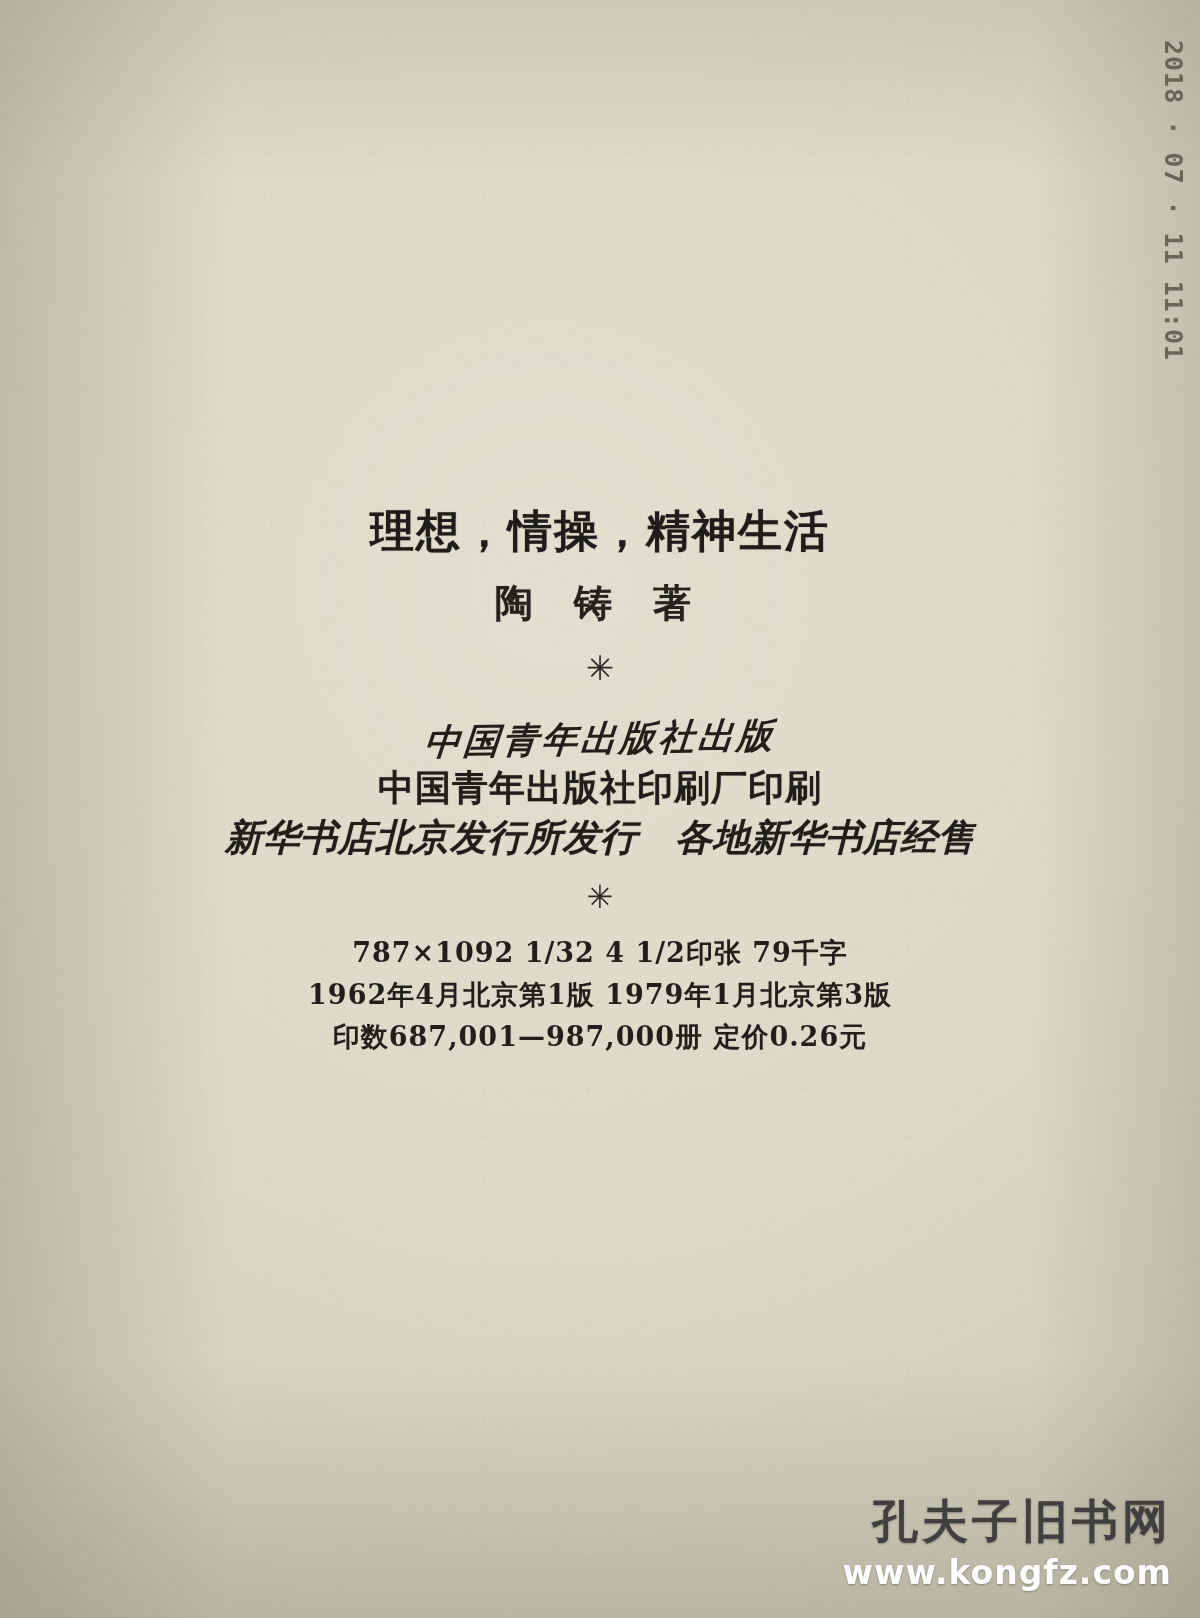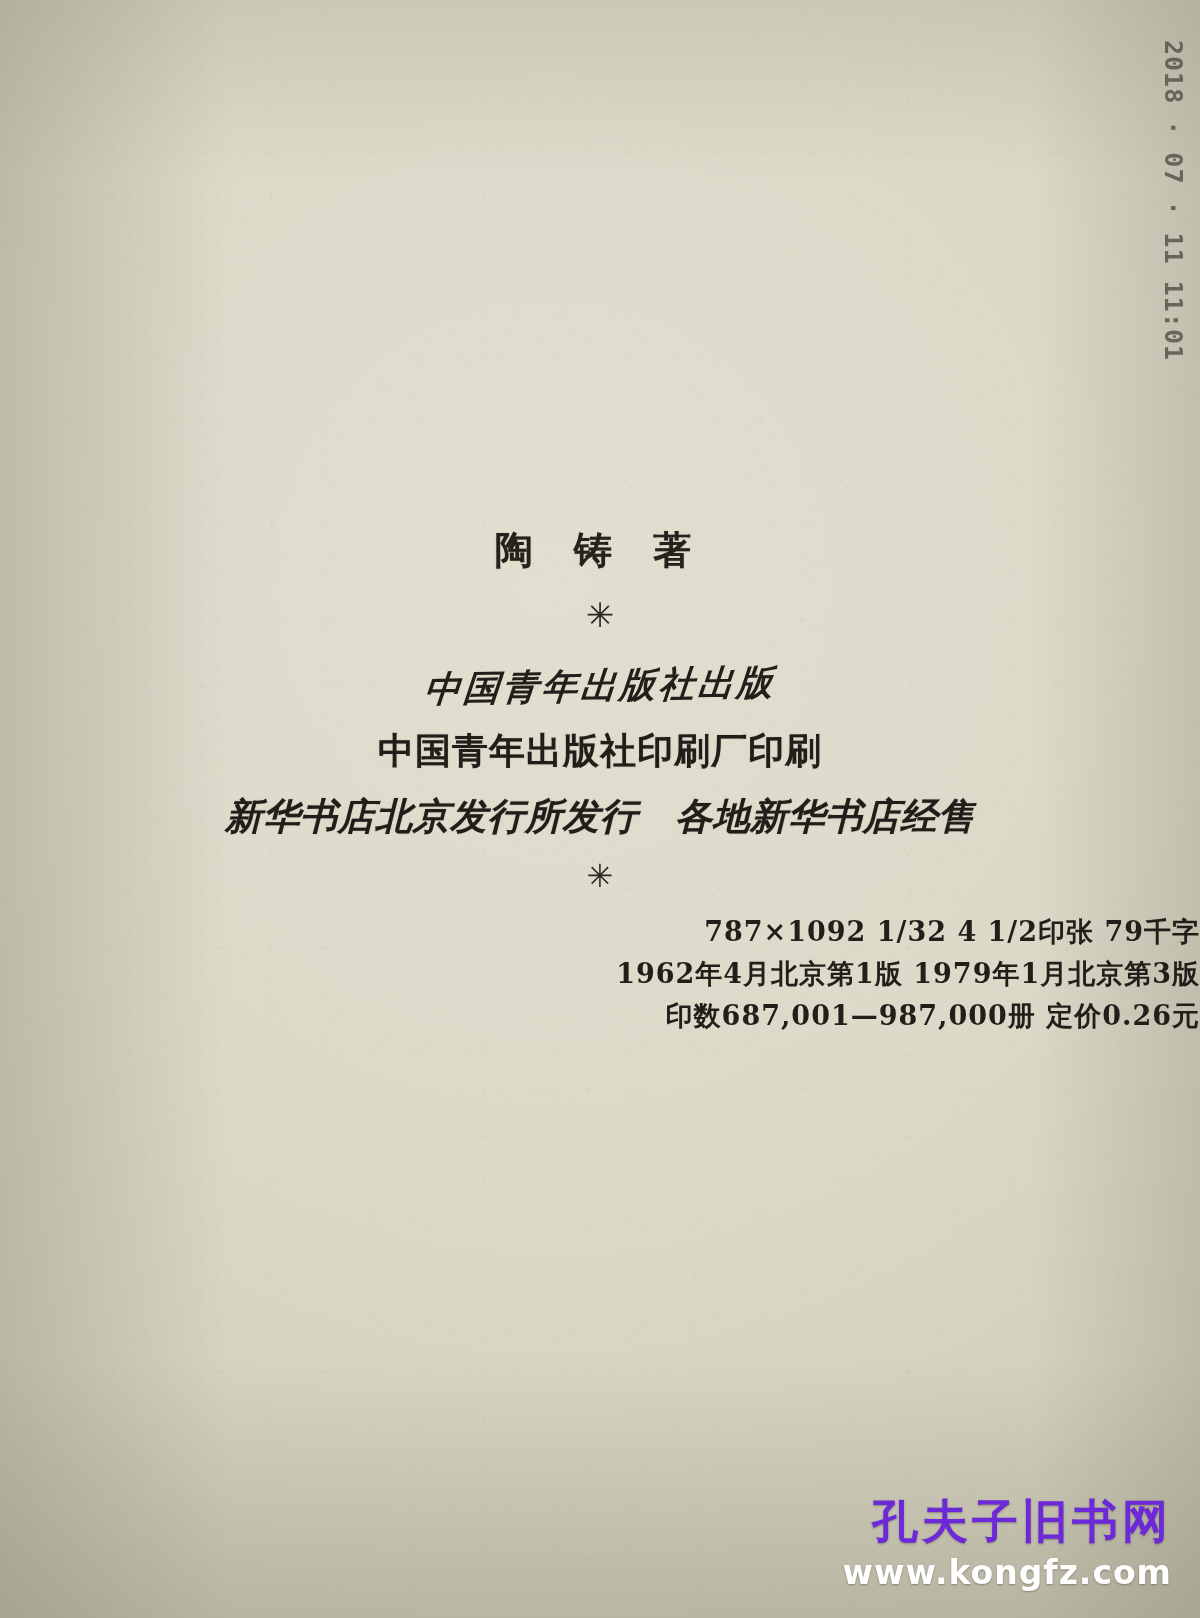--- a/index.html
+++ b/index.html
@@ -99,21 +99,20 @@
     margin-top: 30px;
     font-family: "DejaVu Serif", serif;
     font-style: italic;
     font-weight: 700;
     font-size: 36px;
     letter-spacing: 3px;
     color: #221f1a;
     transform: skewX(-6deg) rotate(-1.2deg);
   }
   .pub-line {
-    margin-top: 16px;
     font-family: "DejaVu Sans", sans-serif;
     font-weight: 700;
     font-size: 36px;
     letter-spacing: 1px;
     color: #201e19;
     text-shadow: 0 0 1px rgba(40,38,32,0.45);
   }
   .pub-line.wide {
     font-size: 37px;
     letter-spacing: 0.5px;
@@ -121,21 +120,20 @@
   }
   .star2 {
     margin-top: 18px;
     font-size: 32px;
     font-family: "DejaVu Sans", sans-serif;
     color: #2b2925;
     line-height: 1;
   }
   .spec-block {
     margin-top: 26px;
-    text-align: right;
   }
   .spec-line {
     font-family: "DejaVu Serif", serif;
     font-weight: 700;
     font-size: 27px;
     letter-spacing: 1px;
     line-height: 1.0;
     margin-top: 15px;
     color: #211f1a;
   }
@@ -171,21 +169,21 @@
     right: 28px;
     bottom: 26px;
     text-align: right;
     pointer-events: none;
   }
   .watermark .wm-cn {
     font-family: "DejaVu Serif", serif;
     font-weight: 700;
     font-size: 46px;
     letter-spacing: 4px;
-    color: #6d28d9;
+    color: #404040;
     text-shadow: 0 1px 2px rgba(90,88,76,0.55);
     line-height: 1.1;
   }
   .watermark .wm-url {
     margin-top: 6px;
     font-family: "DejaVu Sans", sans-serif;
     font-weight: 700;
     font-size: 33px;
     letter-spacing: 1px;
     color: #ffffff;
@@ -199,20 +197,21 @@
 
   <div class="paper-base"></div>
   <div class="paper-grain"></div>
   <div class="paper-shade-top"></div>
   <div class="paper-shade-left"></div>
   <div class="paper-shade-right"></div>
   <div class="paper-shade-bottom"></div>
 
   <div class="colophon">
 
+    <div class="title-line">理想，情操，精神生活</div>
 
     <div class="author-line">陶 铸 著</div>
 
     <div class="star">✳</div>
 
     <div class="pub-handwritten">中国青年出版社出版</div>
 
     <div class="pub-line">中国青年出版社印刷厂印刷</div>
 
     <div class="pub-line wide">新华书店北京发行所发行　各地新华书店经售</div>

